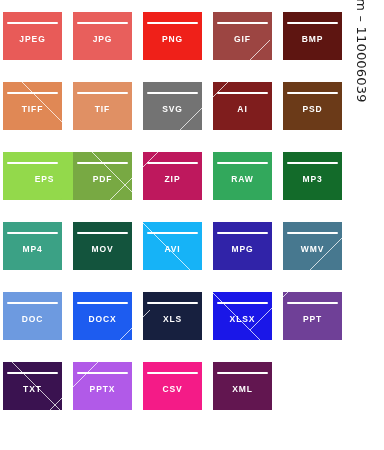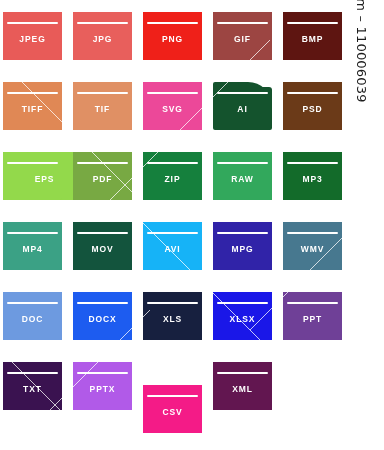--- a/index.html
+++ b/index.html
@@ -206,28 +206,28 @@
         <div class="f-line" style="background: rgb(255, 255, 255);"></div>
         <div class="f-label" style="color: rgb(255, 255, 255);">TIFF</div>
       </div>
       <div class="folder" style="background: rgb(224, 144, 100);">
         <div class="f-body"></div>
         <div class="f-tab"></div>
         <div class="f-lip"></div>
         <div class="f-line" style="background: rgb(255, 255, 255);"></div>
         <div class="f-label" style="color: rgb(255, 255, 255);">TIF</div>
       </div>
-      <div class="folder" style="background: #ec4899;">
+      <div class="folder" style="background: #737373;">
         <div class="f-body"></div>
         <div class="f-tab"></div>
         <div class="f-lip"></div>
         <div class="f-line" style="background: rgb(255, 255, 255);"></div>
         <div class="f-label" style="color: rgb(255, 255, 255);">SVG</div>
       </div>
-      <div class="folder" style="background: #14532d; border-radius: 24px;">
+      <div class="folder" style="background: #7f1d1d;">
         <div class="f-body"></div>
         <div class="f-tab"></div>
         <div class="f-lip"></div>
         <div class="f-line" style="background: rgb(255, 255, 255);"></div>
         <div class="f-label" style="color: rgb(255, 255, 255);">AI</div>
       </div>
       <div class="folder" style="background: rgb(107, 58, 24);">
         <div class="f-body"></div>
         <div class="f-tab"></div>
         <div class="f-lip"></div>
@@ -241,21 +241,21 @@
         <div class="f-line" style="background: rgb(255, 255, 255);"></div>
         <div class="f-label" style="color: rgb(255, 255, 255);">EPS</div>
       </div>
       <div class="folder" style="background: rgb(120, 169, 67);">
         <div class="f-body"></div>
         <div class="f-tab"></div>
         <div class="f-lip"></div>
         <div class="f-line" style="background: rgb(255, 255, 255);"></div>
         <div class="f-label" style="color: rgb(255, 255, 255);">PDF</div>
       </div>
-      <div class="folder" style="background: #15803d;">
+      <div class="folder" style="background: #be185d;">
         <div class="f-body"></div>
         <div class="f-tab"></div>
         <div class="f-lip"></div>
         <div class="f-line" style="background: rgb(255, 255, 255);"></div>
         <div class="f-label" style="color: rgb(255, 255, 255);">ZIP</div>
       </div>
       <div class="folder" style="background: rgb(50, 168, 92);">
         <div class="f-body"></div>
         <div class="f-tab"></div>
         <div class="f-lip"></div>
@@ -346,21 +346,21 @@
         <div class="f-line" style="background: rgb(255, 255, 255);"></div>
         <div class="f-label" style="color: rgb(255, 255, 255);">TXT</div>
       </div>
       <div class="folder" style="background: rgb(177, 90, 232);">
         <div class="f-body"></div>
         <div class="f-tab"></div>
         <div class="f-lip"></div>
         <div class="f-line" style="background: rgb(255, 255, 255);"></div>
         <div class="f-label" style="color: rgb(255, 255, 255);">PPTX</div>
       </div>
-      <div class="folder" style="background: rgb(244, 27, 135); margin-top: 23px;">
+      <div class="folder" style="background: rgb(244, 27, 135);">
         <div class="f-body"></div>
         <div class="f-tab"></div>
         <div class="f-lip"></div>
         <div class="f-line" style="background: rgb(255, 255, 255);"></div>
         <div class="f-label" style="color: rgb(255, 255, 255);">CSV</div>
       </div>
       <div class="folder" style="background: rgb(98, 22, 80);">
         <div class="f-body"></div>
         <div class="f-tab"></div>
         <div class="f-lip"></div>

